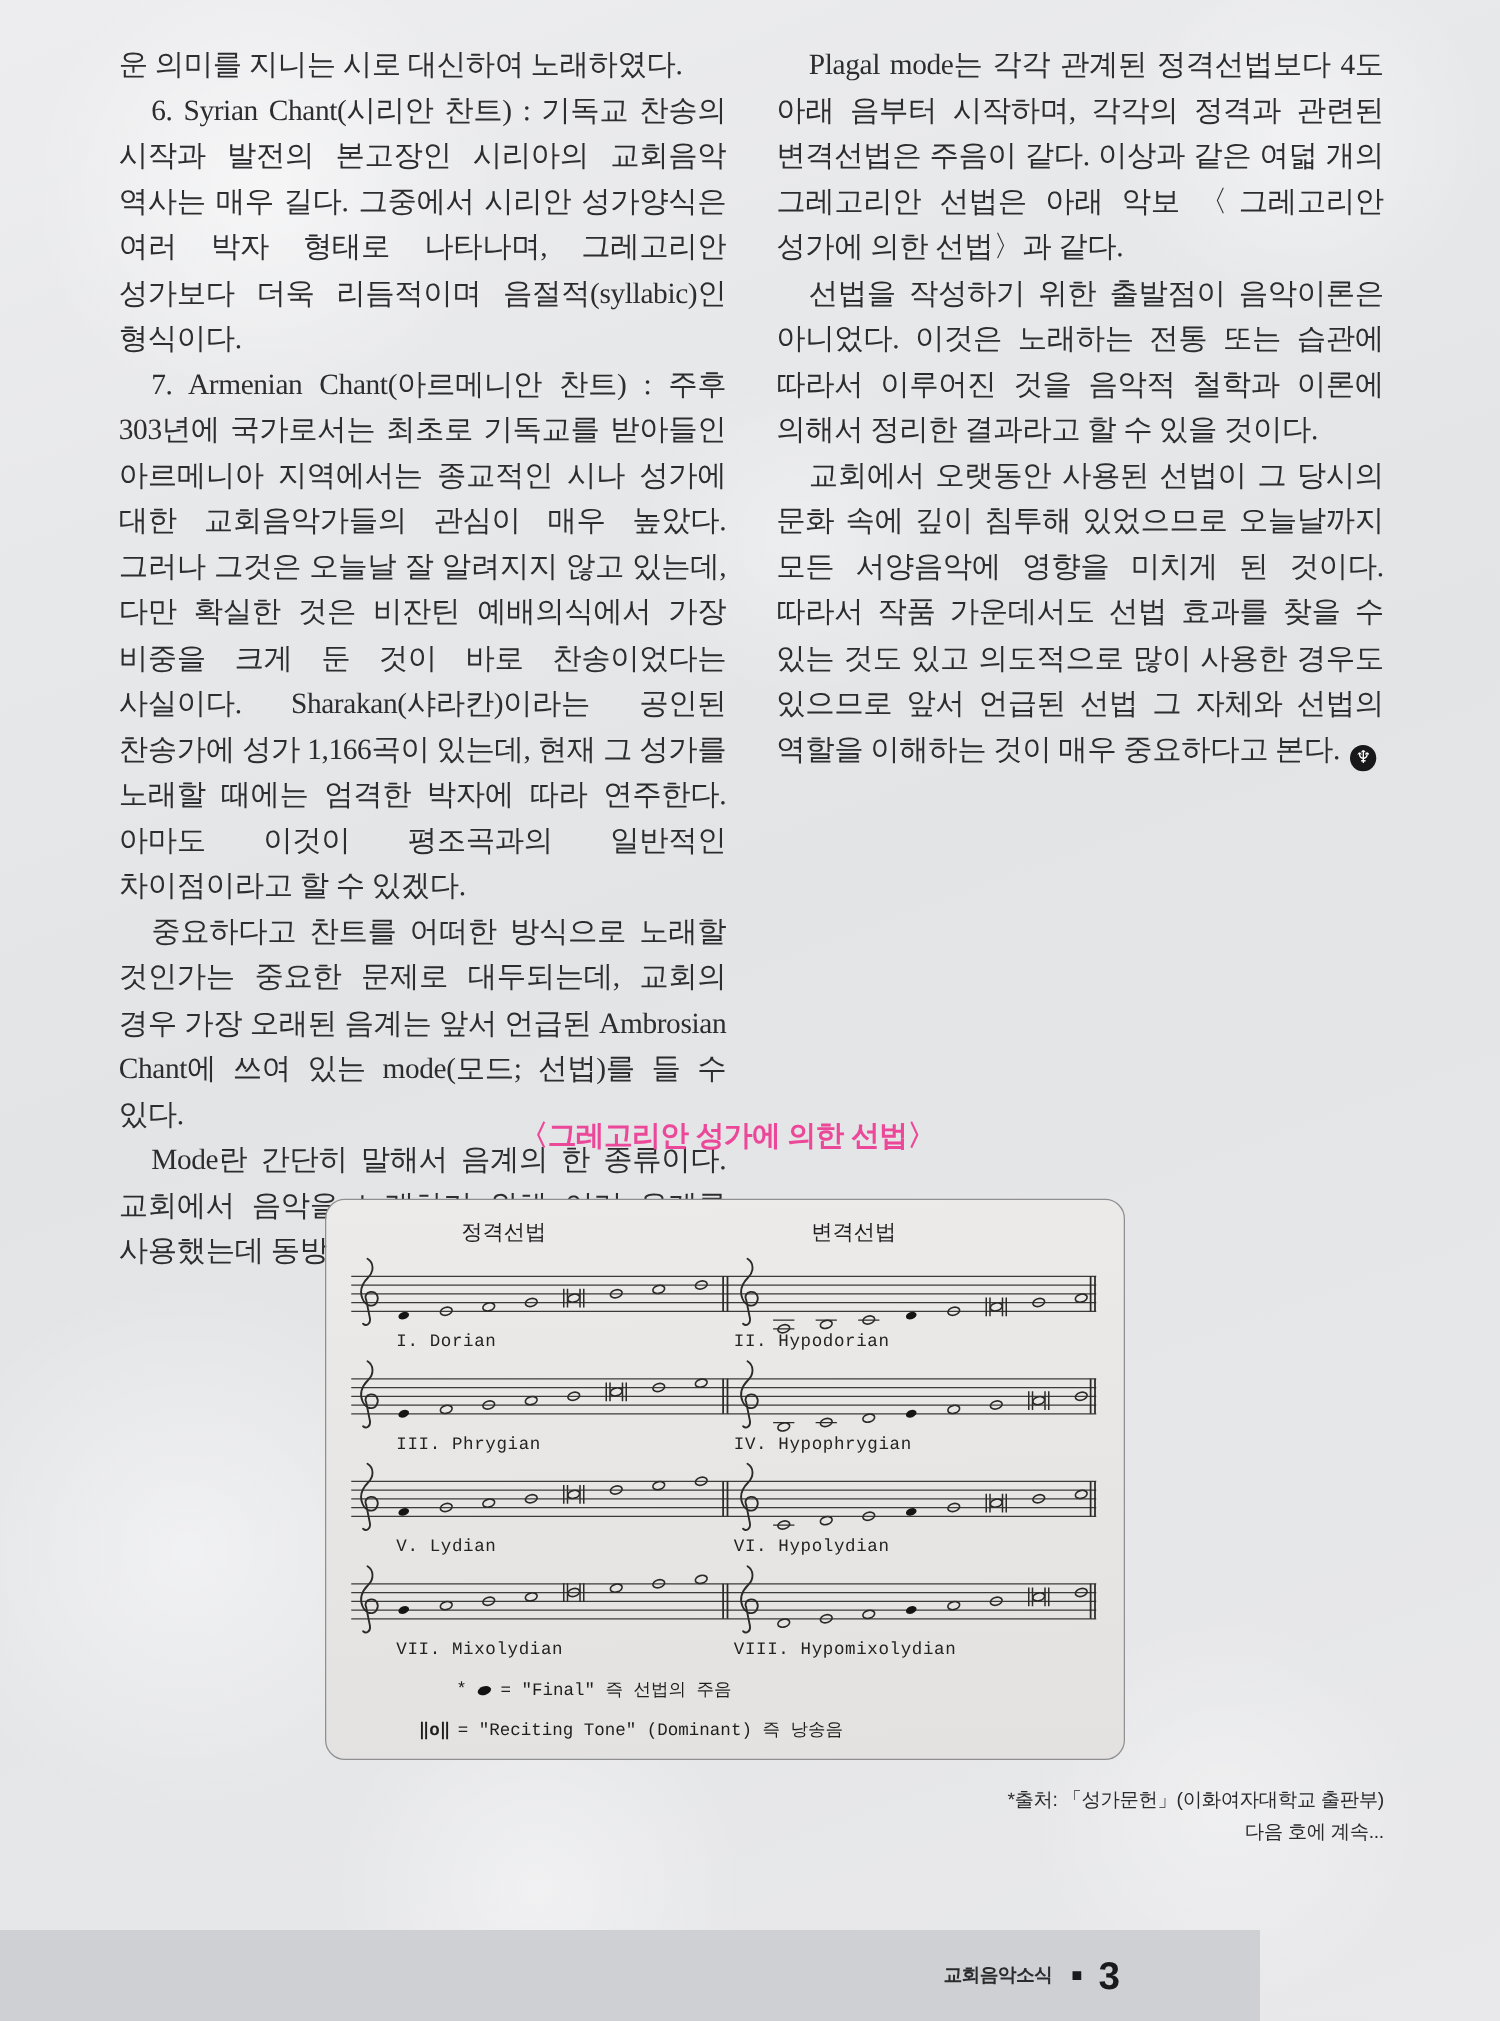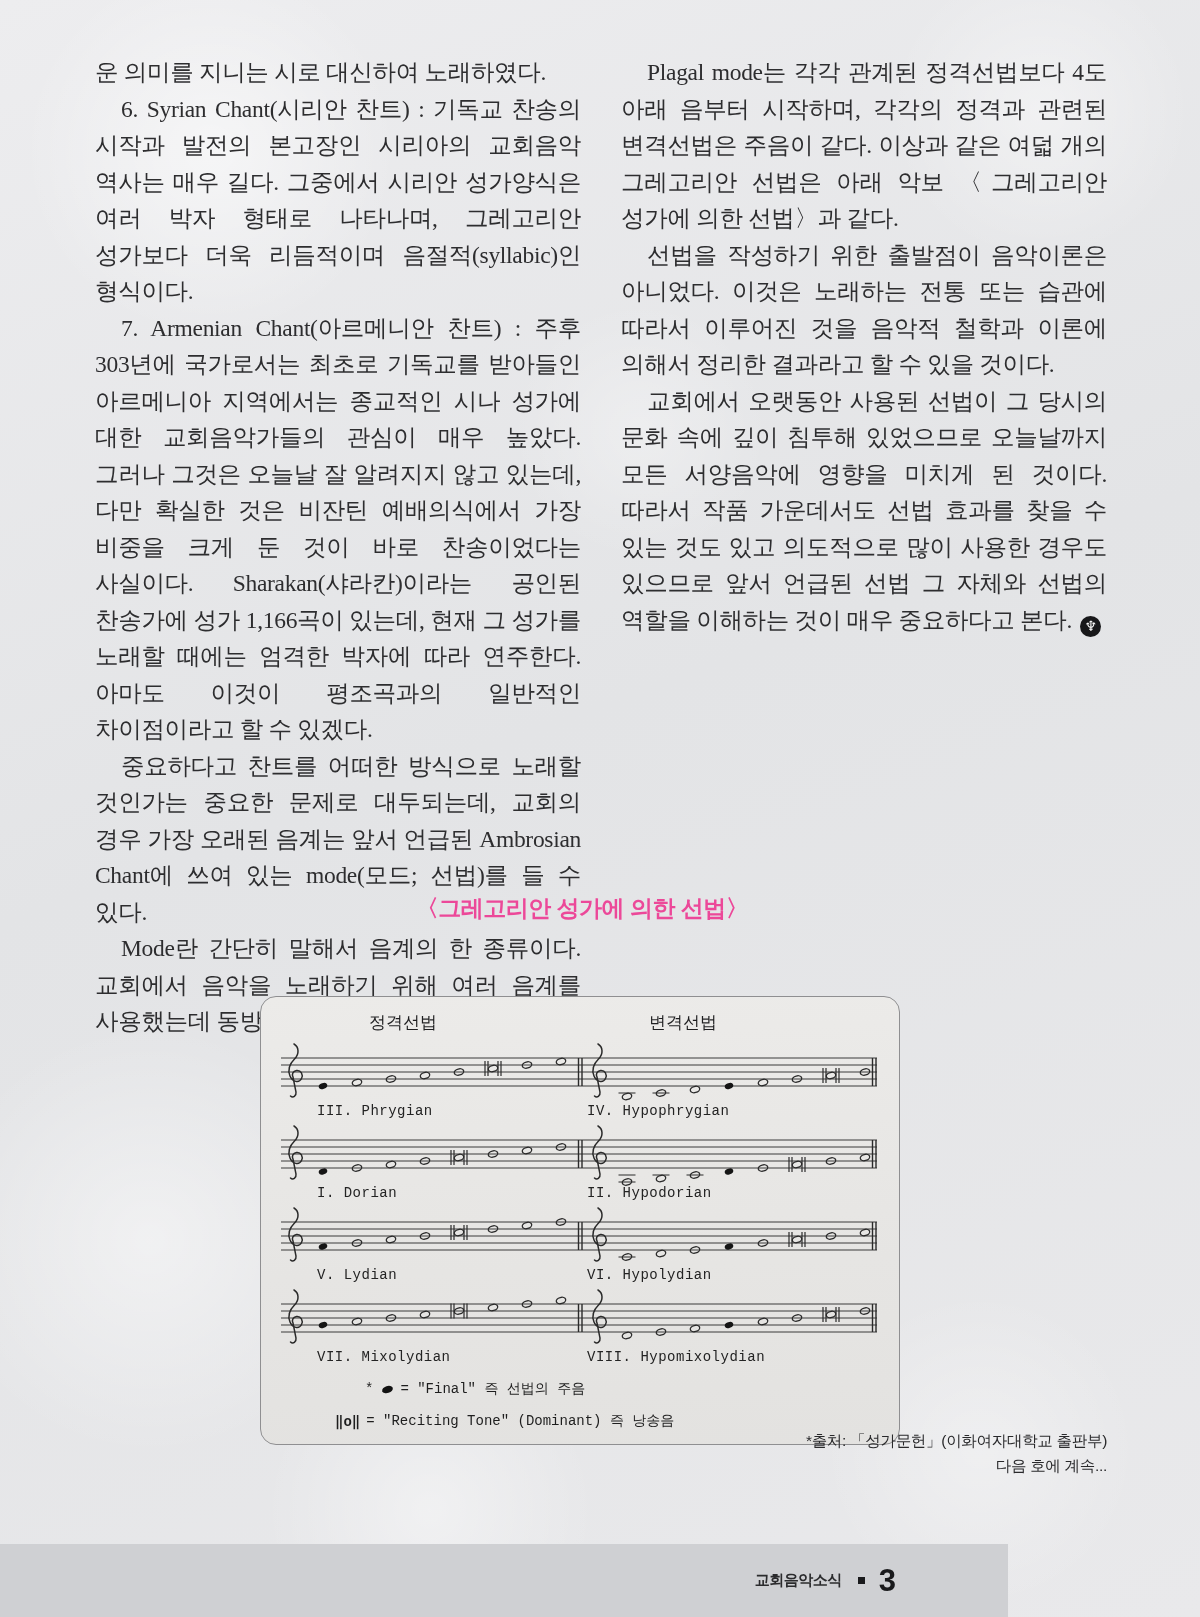--- a/index.html
+++ b/index.html
@@ -10,39 +10,39 @@
     background:
       radial-gradient(circle 260px at 210px 150px, rgba(255,255,255,.55), rgba(255,255,255,0) 72%),
       radial-gradient(circle 210px at 1040px 110px, rgba(255,255,255,.40), rgba(255,255,255,0) 72%),
       radial-gradient(circle 180px at 640px 430px, rgba(255,255,255,.30), rgba(255,255,255,0) 72%),
       radial-gradient(circle 300px at 150px 1240px, rgba(255,255,255,.45), rgba(255,255,255,0) 72%),
       radial-gradient(circle 230px at 430px 1510px, rgba(255,255,255,.40), rgba(255,255,255,0) 72%),
       radial-gradient(circle 220px at 980px 1450px, rgba(255,255,255,.32), rgba(255,255,255,0) 72%),
       linear-gradient(160deg,#ededef 0%,#e3e4e6 45%,#e9e9eb 100%);
   }
   .columns{
-    position:absolute;top:54px;left:95px;width:1012px;
+    position:absolute;top:34px;left:95px;width:1012px;
     display:flex;gap:40px;
   }
   .col{width:486px;font-size:23.5px;line-height:36.5px;text-align:justify;letter-spacing:-0.3px;}
   .col p{margin:0;word-break:keep-all;}
   .col p.indent{text-indent:26px;}
   .endmark{
     display:inline-flex;align-items:center;justify-content:center;
     width:21px;height:21px;border-radius:50%;background:#18181a;color:#fff;
     font-size:14px;line-height:21px;vertical-align:-3px;margin-left:8px;
     font-family:"DejaVu Sans",sans-serif;text-indent:0;
   }
   .figure-title{
     position:absolute;top:893px;left:260px;width:644px;text-align:center;
     font-family:"Liberation Sans","DejaVu Sans",sans-serif;font-weight:700;
     font-size:23px;color:#ec4899;letter-spacing:-0.5px;
   }
   .figure-box{
-    position:absolute;top:996px;left:260px;width:640px;box-sizing:border-box;
+    position:absolute;top:959px;left:260px;width:640px;box-sizing:border-box;
     background:linear-gradient(178deg,#ecebe9 0%,#e6e5e3 60%,#e3e2e0 100%);
     border:1px solid #8f8f91;border-radius:16px;
     padding:12px 4px 6px 18px;
   }
   .fig-headers{
     display:flex;font-family:"Liberation Sans","DejaVu Sans",sans-serif;
     font-size:17px;color:#1f1f21;margin:2px 0 6px 0;
   }
   .fh-l{margin-left:90px;}
   .fh-r{margin-left:212px;}
@@ -104,65 +104,20 @@
 
   <div class="figure-title">〈그레고리안 성가에 의한 선법〉</div>
 
   <div class="figure-box">
     <div class="fig-headers">
       <span class="fh-l">정격선법</span>
       <span class="fh-r">변격선법</span>
     </div>
 
     <div id="staves">
-        <div class="staff-row">
-          <svg viewBox="0 0 600 66" width="600" height="66">
-            <line x1="2" y1="18" x2="598" y2="18" stroke="#3b3b3b" stroke-width="1"></line>
-            <line x1="2" y1="25" x2="598" y2="25" stroke="#3b3b3b" stroke-width="1"></line>
-            <line x1="2" y1="32" x2="598" y2="32" stroke="#3b3b3b" stroke-width="1"></line>
-            <line x1="2" y1="39" x2="598" y2="39" stroke="#3b3b3b" stroke-width="1"></line>
-            <line x1="2" y1="46" x2="598" y2="46" stroke="#3b3b3b" stroke-width="1"></line>
-            <line x1="299.5" y1="18" x2="299.5" y2="46" stroke="#2a2a2a" stroke-width="1.4"></line>
-            <line x1="303" y1="18" x2="303" y2="46" stroke="#2a2a2a" stroke-width="1.4"></line>
-            <line x1="593.5" y1="18" x2="593.5" y2="46" stroke="#2a2a2a" stroke-width="1.4"></line>
-            <line x1="597" y1="18" x2="597" y2="46" stroke="#2a2a2a" stroke-width="1.4"></line>
-            <path d="M 15 4 C 20 7 20.5 14 15.5 19 C 10 24.5 8.5 30 11 36 C 13.5 42 20 43.5 22.5 38.5 C 24.5 34.5 22 30 17.5 30.5 C 14 31 12.5 34 14 37 L 17 52 C 17.5 56 14 58.5 11.5 56" fill="none" stroke="#2a2a2a" stroke-width="1.5" stroke-linecap="round"></path>
-            <ellipse cx="44" cy="46" rx="4.4" ry="2.9" fill="#151515" transform="rotate(-20 44 46)"></ellipse>
-            <ellipse cx="78" cy="42.5" rx="4.8" ry="3.1" fill="none" stroke="#2a2a2a" stroke-width="1.3" transform="rotate(-15 78 42.5)"></ellipse>
-            <ellipse cx="112" cy="39" rx="4.8" ry="3.1" fill="none" stroke="#2a2a2a" stroke-width="1.3" transform="rotate(-15 112 39)"></ellipse>
-            <ellipse cx="146" cy="35.5" rx="4.8" ry="3.1" fill="none" stroke="#2a2a2a" stroke-width="1.3" transform="rotate(-15 146 35.5)"></ellipse>
-            <ellipse cx="180" cy="32" rx="4.8" ry="3.1" fill="none" stroke="#2a2a2a" stroke-width="1.3" transform="rotate(-15 180 32)"></ellipse>
-            <line x1="206" y1="21" x2="206" y2="36" stroke="#2a2a2a" stroke-width="1.2"></line>
-            <line x1="209" y1="21" x2="209" y2="36" stroke="#2a2a2a" stroke-width="1.2"></line>
-            <line x1="219" y1="21" x2="219" y2="36" stroke="#2a2a2a" stroke-width="1.2"></line>
-            <line x1="222" y1="21" x2="222" y2="36" stroke="#2a2a2a" stroke-width="1.2"></line>
-            <ellipse cx="214" cy="28.5" rx="4.8" ry="3.1" fill="none" stroke="#2a2a2a" stroke-width="1.3" transform="rotate(-15 214 28.5)"></ellipse>
-            <ellipse cx="248" cy="25" rx="4.8" ry="3.1" fill="none" stroke="#2a2a2a" stroke-width="1.3" transform="rotate(-15 248 25)"></ellipse>
-            <ellipse cx="282" cy="21.5" rx="4.8" ry="3.1" fill="none" stroke="#2a2a2a" stroke-width="1.3" transform="rotate(-15 282 21.5)"></ellipse>
-            <path d="M 319 4 C 324 7 324.5 14 319.5 19 C 314 24.5 312.5 30 315 36 C 317.5 42 324 43.5 326.5 38.5 C 328.5 34.5 326 30 321.5 30.5 C 318 31 316.5 34 318 37 L 321 52 C 321.5 56 318 58.5 315.5 56" fill="none" stroke="#2a2a2a" stroke-width="1.5" stroke-linecap="round"></path>
-            <line x1="339.5" y1="53" x2="356.5" y2="53" stroke="#2a2a2a" stroke-width="1"></line>
-            <ellipse cx="348" cy="56.5" rx="4.8" ry="3.1" fill="none" stroke="#2a2a2a" stroke-width="1.3" transform="rotate(-15 348 56.5)"></ellipse>
-            <line x1="373.5" y1="53" x2="390.5" y2="53" stroke="#2a2a2a" stroke-width="1"></line>
-            <ellipse cx="382" cy="53" rx="4.8" ry="3.1" fill="none" stroke="#2a2a2a" stroke-width="1.3" transform="rotate(-15 382 53)"></ellipse>
-            <ellipse cx="416" cy="49.5" rx="4.8" ry="3.1" fill="none" stroke="#2a2a2a" stroke-width="1.3" transform="rotate(-15 416 49.5)"></ellipse>
-            <ellipse cx="450" cy="46" rx="4.4" ry="2.9" fill="#151515" transform="rotate(-20 450 46)"></ellipse>
-            <ellipse cx="484" cy="42.5" rx="4.8" ry="3.1" fill="none" stroke="#2a2a2a" stroke-width="1.3" transform="rotate(-15 484 42.5)"></ellipse>
-            <ellipse cx="518" cy="39" rx="4.8" ry="3.1" fill="none" stroke="#2a2a2a" stroke-width="1.3" transform="rotate(-15 518 39)"></ellipse>
-            <line x1="544" y1="28" x2="544" y2="43" stroke="#2a2a2a" stroke-width="1.2"></line>
-            <line x1="547" y1="28" x2="547" y2="43" stroke="#2a2a2a" stroke-width="1.2"></line>
-            <line x1="557" y1="28" x2="557" y2="43" stroke="#2a2a2a" stroke-width="1.2"></line>
-            <line x1="560" y1="28" x2="560" y2="43" stroke="#2a2a2a" stroke-width="1.2"></line>
-            <ellipse cx="552" cy="35.5" rx="4.8" ry="3.1" fill="none" stroke="#2a2a2a" stroke-width="1.3" transform="rotate(-15 552 35.5)"></ellipse>
-            <ellipse cx="586" cy="32" rx="4.8" ry="3.1" fill="none" stroke="#2a2a2a" stroke-width="1.3" transform="rotate(-15 586 32)"></ellipse>
-          </svg>
-          <div class="staff-labels">
-            <span class="lab-l">III. Phrygian</span>
-            <span class="lab-r">IV. Hypophrygian</span>
-          </div>
-        </div>
         <div class="staff-row">
           <svg viewBox="0 0 600 66" width="600" height="66">
             <line x1="2" y1="18" x2="598" y2="18" stroke="#3b3b3b" stroke-width="1"></line>
             <line x1="2" y1="25" x2="598" y2="25" stroke="#3b3b3b" stroke-width="1"></line>
             <line x1="2" y1="32" x2="598" y2="32" stroke="#3b3b3b" stroke-width="1"></line>
             <line x1="2" y1="39" x2="598" y2="39" stroke="#3b3b3b" stroke-width="1"></line>
             <line x1="2" y1="46" x2="598" y2="46" stroke="#3b3b3b" stroke-width="1"></line>
             <line x1="299.5" y1="18" x2="299.5" y2="46" stroke="#2a2a2a" stroke-width="1.4"></line>
             <line x1="303" y1="18" x2="303" y2="46" stroke="#2a2a2a" stroke-width="1.4"></line>
             <line x1="593.5" y1="18" x2="593.5" y2="46" stroke="#2a2a2a" stroke-width="1.4"></line>
@@ -194,20 +149,65 @@
             <line x1="513" y1="35" x2="513" y2="50" stroke="#2a2a2a" stroke-width="1.2"></line>
             <line x1="523" y1="35" x2="523" y2="50" stroke="#2a2a2a" stroke-width="1.2"></line>
             <line x1="526" y1="35" x2="526" y2="50" stroke="#2a2a2a" stroke-width="1.2"></line>
             <ellipse cx="518" cy="42.5" rx="4.8" ry="3.1" fill="none" stroke="#2a2a2a" stroke-width="1.3" transform="rotate(-15 518 42.5)"></ellipse>
             <ellipse cx="552" cy="39" rx="4.8" ry="3.1" fill="none" stroke="#2a2a2a" stroke-width="1.3" transform="rotate(-15 552 39)"></ellipse>
             <ellipse cx="586" cy="35.5" rx="4.8" ry="3.1" fill="none" stroke="#2a2a2a" stroke-width="1.3" transform="rotate(-15 586 35.5)"></ellipse>
           </svg>
           <div class="staff-labels">
             <span class="lab-l">I. Dorian</span>
             <span class="lab-r">II. Hypodorian</span>
+          </div>
+        </div>
+        <div class="staff-row">
+          <svg viewBox="0 0 600 66" width="600" height="66">
+            <line x1="2" y1="18" x2="598" y2="18" stroke="#3b3b3b" stroke-width="1"></line>
+            <line x1="2" y1="25" x2="598" y2="25" stroke="#3b3b3b" stroke-width="1"></line>
+            <line x1="2" y1="32" x2="598" y2="32" stroke="#3b3b3b" stroke-width="1"></line>
+            <line x1="2" y1="39" x2="598" y2="39" stroke="#3b3b3b" stroke-width="1"></line>
+            <line x1="2" y1="46" x2="598" y2="46" stroke="#3b3b3b" stroke-width="1"></line>
+            <line x1="299.5" y1="18" x2="299.5" y2="46" stroke="#2a2a2a" stroke-width="1.4"></line>
+            <line x1="303" y1="18" x2="303" y2="46" stroke="#2a2a2a" stroke-width="1.4"></line>
+            <line x1="593.5" y1="18" x2="593.5" y2="46" stroke="#2a2a2a" stroke-width="1.4"></line>
+            <line x1="597" y1="18" x2="597" y2="46" stroke="#2a2a2a" stroke-width="1.4"></line>
+            <path d="M 15 4 C 20 7 20.5 14 15.5 19 C 10 24.5 8.5 30 11 36 C 13.5 42 20 43.5 22.5 38.5 C 24.5 34.5 22 30 17.5 30.5 C 14 31 12.5 34 14 37 L 17 52 C 17.5 56 14 58.5 11.5 56" fill="none" stroke="#2a2a2a" stroke-width="1.5" stroke-linecap="round"></path>
+            <ellipse cx="44" cy="46" rx="4.4" ry="2.9" fill="#151515" transform="rotate(-20 44 46)"></ellipse>
+            <ellipse cx="78" cy="42.5" rx="4.8" ry="3.1" fill="none" stroke="#2a2a2a" stroke-width="1.3" transform="rotate(-15 78 42.5)"></ellipse>
+            <ellipse cx="112" cy="39" rx="4.8" ry="3.1" fill="none" stroke="#2a2a2a" stroke-width="1.3" transform="rotate(-15 112 39)"></ellipse>
+            <ellipse cx="146" cy="35.5" rx="4.8" ry="3.1" fill="none" stroke="#2a2a2a" stroke-width="1.3" transform="rotate(-15 146 35.5)"></ellipse>
+            <ellipse cx="180" cy="32" rx="4.8" ry="3.1" fill="none" stroke="#2a2a2a" stroke-width="1.3" transform="rotate(-15 180 32)"></ellipse>
+            <line x1="206" y1="21" x2="206" y2="36" stroke="#2a2a2a" stroke-width="1.2"></line>
+            <line x1="209" y1="21" x2="209" y2="36" stroke="#2a2a2a" stroke-width="1.2"></line>
+            <line x1="219" y1="21" x2="219" y2="36" stroke="#2a2a2a" stroke-width="1.2"></line>
+            <line x1="222" y1="21" x2="222" y2="36" stroke="#2a2a2a" stroke-width="1.2"></line>
+            <ellipse cx="214" cy="28.5" rx="4.8" ry="3.1" fill="none" stroke="#2a2a2a" stroke-width="1.3" transform="rotate(-15 214 28.5)"></ellipse>
+            <ellipse cx="248" cy="25" rx="4.8" ry="3.1" fill="none" stroke="#2a2a2a" stroke-width="1.3" transform="rotate(-15 248 25)"></ellipse>
+            <ellipse cx="282" cy="21.5" rx="4.8" ry="3.1" fill="none" stroke="#2a2a2a" stroke-width="1.3" transform="rotate(-15 282 21.5)"></ellipse>
+            <path d="M 319 4 C 324 7 324.5 14 319.5 19 C 314 24.5 312.5 30 315 36 C 317.5 42 324 43.5 326.5 38.5 C 328.5 34.5 326 30 321.5 30.5 C 318 31 316.5 34 318 37 L 321 52 C 321.5 56 318 58.5 315.5 56" fill="none" stroke="#2a2a2a" stroke-width="1.5" stroke-linecap="round"></path>
+            <line x1="339.5" y1="53" x2="356.5" y2="53" stroke="#2a2a2a" stroke-width="1"></line>
+            <ellipse cx="348" cy="56.5" rx="4.8" ry="3.1" fill="none" stroke="#2a2a2a" stroke-width="1.3" transform="rotate(-15 348 56.5)"></ellipse>
+            <line x1="373.5" y1="53" x2="390.5" y2="53" stroke="#2a2a2a" stroke-width="1"></line>
+            <ellipse cx="382" cy="53" rx="4.8" ry="3.1" fill="none" stroke="#2a2a2a" stroke-width="1.3" transform="rotate(-15 382 53)"></ellipse>
+            <ellipse cx="416" cy="49.5" rx="4.8" ry="3.1" fill="none" stroke="#2a2a2a" stroke-width="1.3" transform="rotate(-15 416 49.5)"></ellipse>
+            <ellipse cx="450" cy="46" rx="4.4" ry="2.9" fill="#151515" transform="rotate(-20 450 46)"></ellipse>
+            <ellipse cx="484" cy="42.5" rx="4.8" ry="3.1" fill="none" stroke="#2a2a2a" stroke-width="1.3" transform="rotate(-15 484 42.5)"></ellipse>
+            <ellipse cx="518" cy="39" rx="4.8" ry="3.1" fill="none" stroke="#2a2a2a" stroke-width="1.3" transform="rotate(-15 518 39)"></ellipse>
+            <line x1="544" y1="28" x2="544" y2="43" stroke="#2a2a2a" stroke-width="1.2"></line>
+            <line x1="547" y1="28" x2="547" y2="43" stroke="#2a2a2a" stroke-width="1.2"></line>
+            <line x1="557" y1="28" x2="557" y2="43" stroke="#2a2a2a" stroke-width="1.2"></line>
+            <line x1="560" y1="28" x2="560" y2="43" stroke="#2a2a2a" stroke-width="1.2"></line>
+            <ellipse cx="552" cy="35.5" rx="4.8" ry="3.1" fill="none" stroke="#2a2a2a" stroke-width="1.3" transform="rotate(-15 552 35.5)"></ellipse>
+            <ellipse cx="586" cy="32" rx="4.8" ry="3.1" fill="none" stroke="#2a2a2a" stroke-width="1.3" transform="rotate(-15 586 32)"></ellipse>
+          </svg>
+          <div class="staff-labels">
+            <span class="lab-l">III. Phrygian</span>
+            <span class="lab-r">IV. Hypophrygian</span>
           </div>
         </div>
         <div class="staff-row">
           <svg viewBox="0 0 600 66" width="600" height="66">
             <line x1="2" y1="18" x2="598" y2="18" stroke="#3b3b3b" stroke-width="1"></line>
             <line x1="2" y1="25" x2="598" y2="25" stroke="#3b3b3b" stroke-width="1"></line>
             <line x1="2" y1="32" x2="598" y2="32" stroke="#3b3b3b" stroke-width="1"></line>
             <line x1="2" y1="39" x2="598" y2="39" stroke="#3b3b3b" stroke-width="1"></line>
             <line x1="2" y1="46" x2="598" y2="46" stroke="#3b3b3b" stroke-width="1"></line>
             <line x1="299.5" y1="18" x2="299.5" y2="46" stroke="#2a2a2a" stroke-width="1.4"></line>

